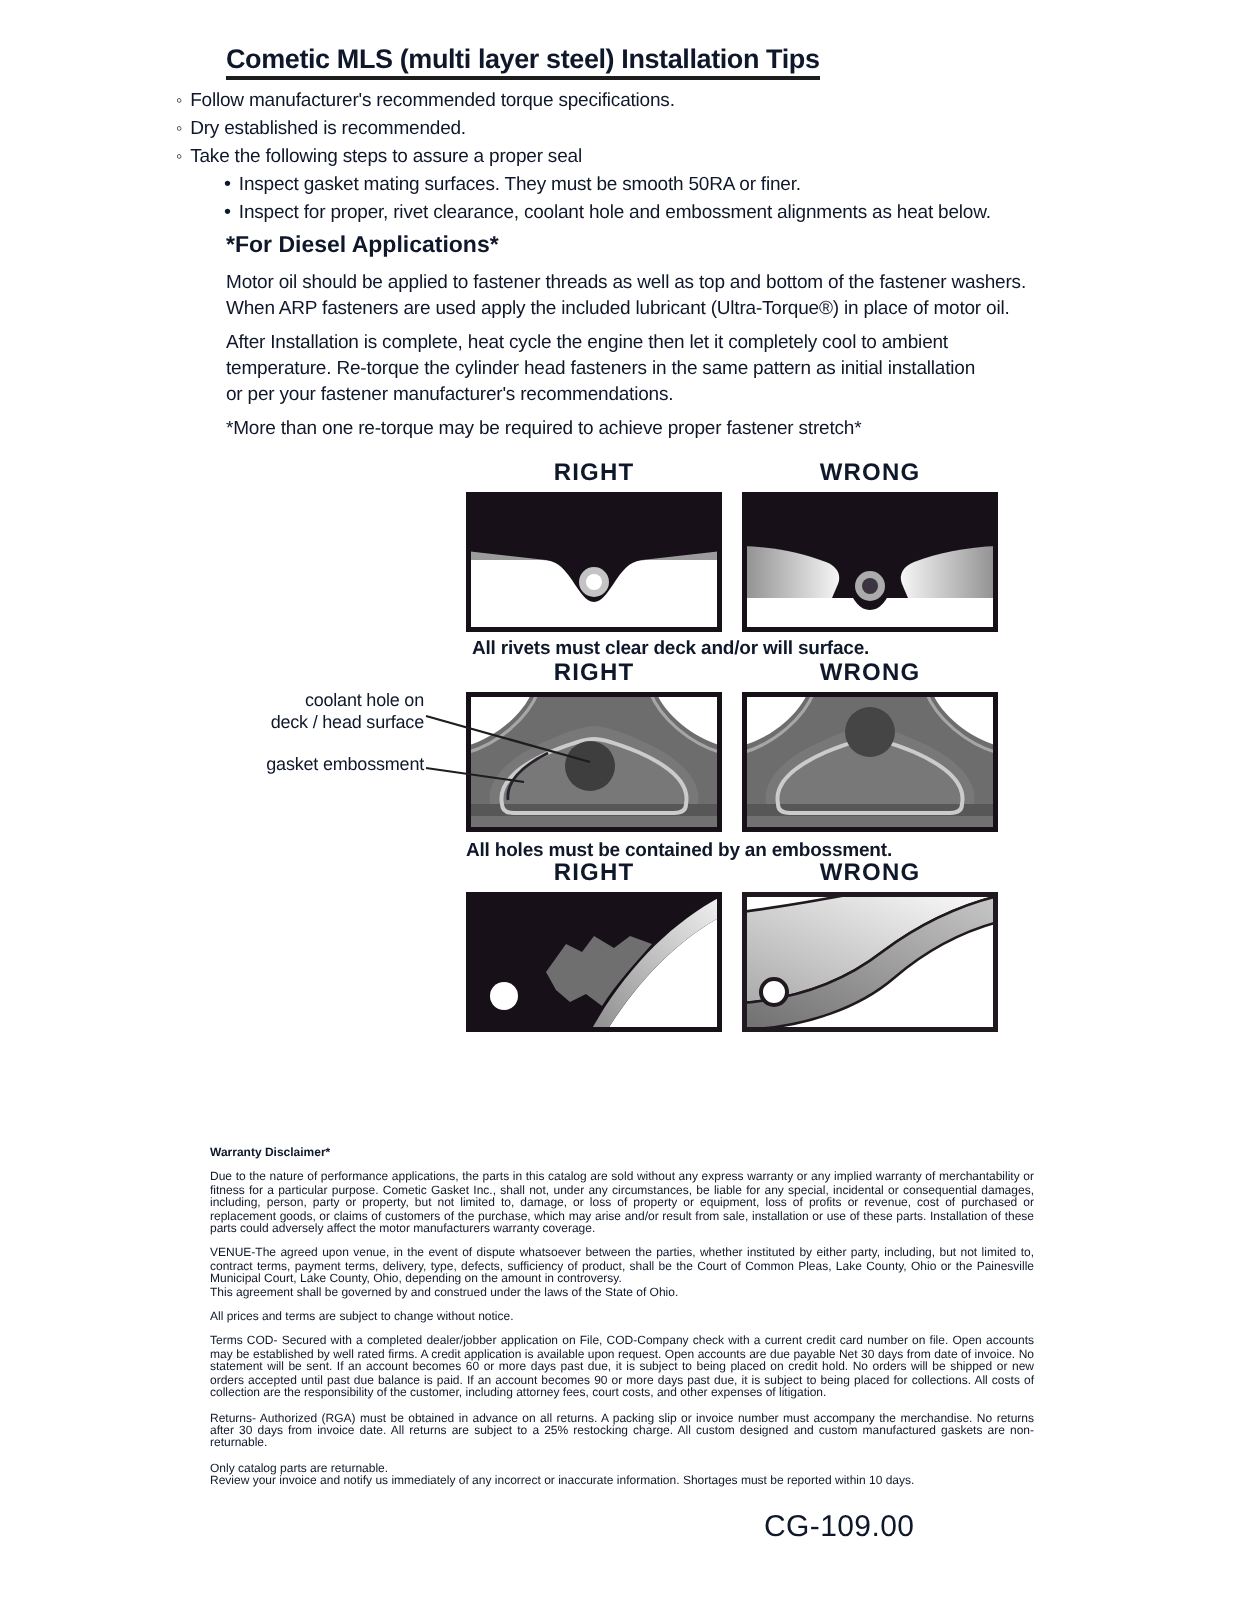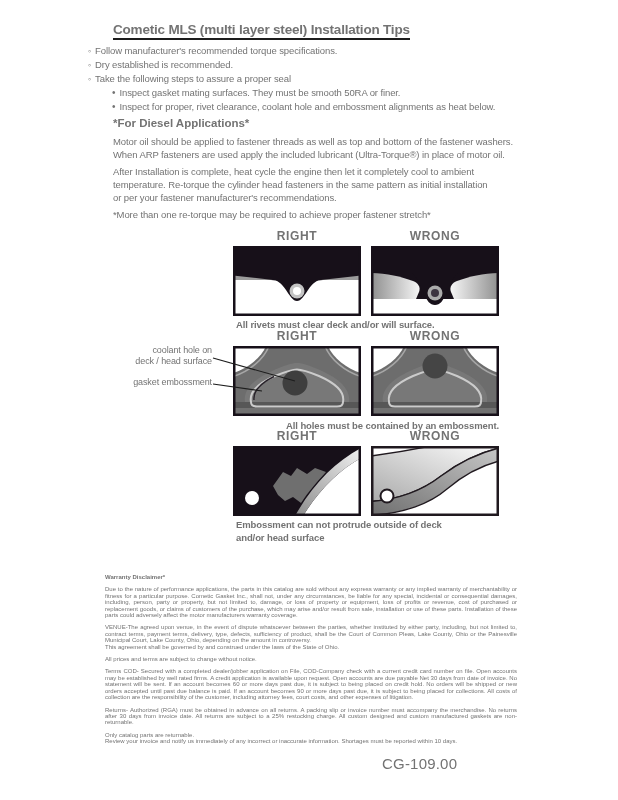--- a/index.html
+++ b/index.html
@@ -3,21 +3,21 @@
 <meta charset="utf-8">
 <style>
   * { box-sizing: border-box; margin: 0; padding: 0; }
   html, body { background: #ffffff; }
   .page {
     position: relative;
     width: 618px;
     height: 800px;
     background: #ffffff;
     font-family: "Liberation Sans", sans-serif;
-    color: #737373;
+    color: #0f172a;
     overflow: hidden;
   }
   .title {
     position: absolute;
     left: 113px; top: 22px;
     font-size: 13.5px;
     font-weight: bold;
     letter-spacing: -0.2px;
     border-bottom: 2px solid #1d1d1d;
     padding-bottom: 1px;
@@ -36,21 +36,21 @@
   .para div { white-space: nowrap; }
   .p1 { top: 135px; }
   .p2 { top: 165px; }
   .p3 { top: 208px; white-space: nowrap; }
   .dhead {
     position: absolute; width: 128px;
     text-align: center; font-size: 12px; font-weight: bold; letter-spacing: 0.6px;
   }
   .panel { position: absolute; width: 128px; height: 70px; display: block; }
   .dcaption { position: absolute; font-size: 9.5px; font-weight: bold; letter-spacing: -0.1px; white-space: nowrap; }
-  .dcaption.center { width: 266px; text-align: right; }
+  .dcaption.center { width: 266px; text-align: left; }
   .dcaption .cline { line-height: 12.5px; }
   .callout {
     position: absolute; left: 90px; width: 122px;
     text-align: right; font-size: 9px; line-height: 11px; letter-spacing: -0.1px;
   }
   .leaders { position: absolute; left: 105px; top: 340px; width: 200px; height: 60px; }
   .warranty { position: absolute; left: 105px; top: 574px; width: 412px; font-size: 6px; line-height: 6.4px; }
   .warranty .wh { font-weight: bold; margin-bottom: 6px; }
   .warranty p { margin: 0 0 6px 0; text-align: justify; }
   .warranty p.mb0 { margin-bottom: 0; }
@@ -216,24 +216,20 @@
           <stop offset="1" stop-color="#c7c7c7"></stop>
       </linearGradient>
     </defs>
     <rect width="128" height="70" fill="#ffffff"></rect>
     <path d="M0,10 C22,7 42,3.5 60,0 L128,0 L128,2 C104,8 86,18 70,30 C50,45.5 26,53.5 0,55.5 Z" fill="url(#gD)" stroke="#20191f" stroke-width="1.3"></path>
     <path d="M0,55.5 C26,53.5 50,45.5 70,30 C86,18 104,8 128,2 L128,15 C106,21 90,31 76,43 C58,58.5 32,66.5 8,68.5 L0,69 Z" fill="url(#gE)" stroke="#20191f" stroke-width="1.3"></path>
     <circle cx="16" cy="50" r="6.5" fill="#ffffff" stroke="#20191f" stroke-width="2"></circle>
     <rect x="1.25" y="1.25" width="125.5" height="67.5" fill="none" stroke="#20191f" stroke-width="2.5"></rect>
   </svg>
 
-  <div class="dcaption" style="left:236px;top:519px">
-    <div class="cline">Embossment can not protrude outside of deck</div>
-    <div class="cline">and/or head surface</div>
-  </div>
 
   <div class="warranty">
     <div class="wh">Warranty Disclaimer*</div>
     <p>Due to the nature of performance applications, the parts in this catalog are sold without any express warranty or any implied warranty of merchantability or fitness for a particular purpose.  Cometic Gasket Inc., shall not, under any circumstances, be liable for any special, incidental or consequential damages, including, person, party or property, but not limited to, damage, or loss of property or equipment, loss of profits or revenue, cost of purchased or replacement goods, or claims of customers of the purchase, which may arise and/or result from sale, installation or use of these parts.  Installation of these parts could adversely affect the motor manufacturers warranty coverage.</p>
     <p class="mb0">VENUE-The agreed upon venue, in the event of dispute whatsoever between the parties, whether instituted by either party, including, but not limited to, contract terms, payment terms, delivery, type, defects, sufficiency of product, shall be the Court of Common Pleas, Lake County, Ohio or the Painesville Municipal Court, Lake County, Ohio, depending on the amount in controversy.</p>
     <p>This agreement shall be governed by and construed under the laws of the State of Ohio.</p>
     <p>All prices and terms are subject to change without notice.</p>
     <p>Terms COD- Secured with a completed dealer/jobber application on File, COD-Company check with a current credit card number on file.  Open accounts may be established by well rated firms.  A credit application is available upon request.  Open accounts are due payable Net 30 days from date of invoice.  No statement will be sent.  If an account becomes 60 or more days past due, it is subject to being placed on credit hold.  No orders will be shipped or new orders accepted until past due balance is paid.  If an account becomes 90 or more days past due, it is subject to being placed for collections.  All costs of collection are the responsibility of the customer, including attorney fees, court costs, and other expenses of litigation.</p>
     <p>Returns- Authorized (RGA) must be obtained in advance on all returns.  A packing slip or invoice number must accompany the merchandise.  No returns after 30 days from invoice date.  All returns are subject to a 25% restocking charge.  All custom designed and custom manufactured gaskets are non-returnable.</p>
     <p class="mb0">Only catalog parts are returnable.</p>

